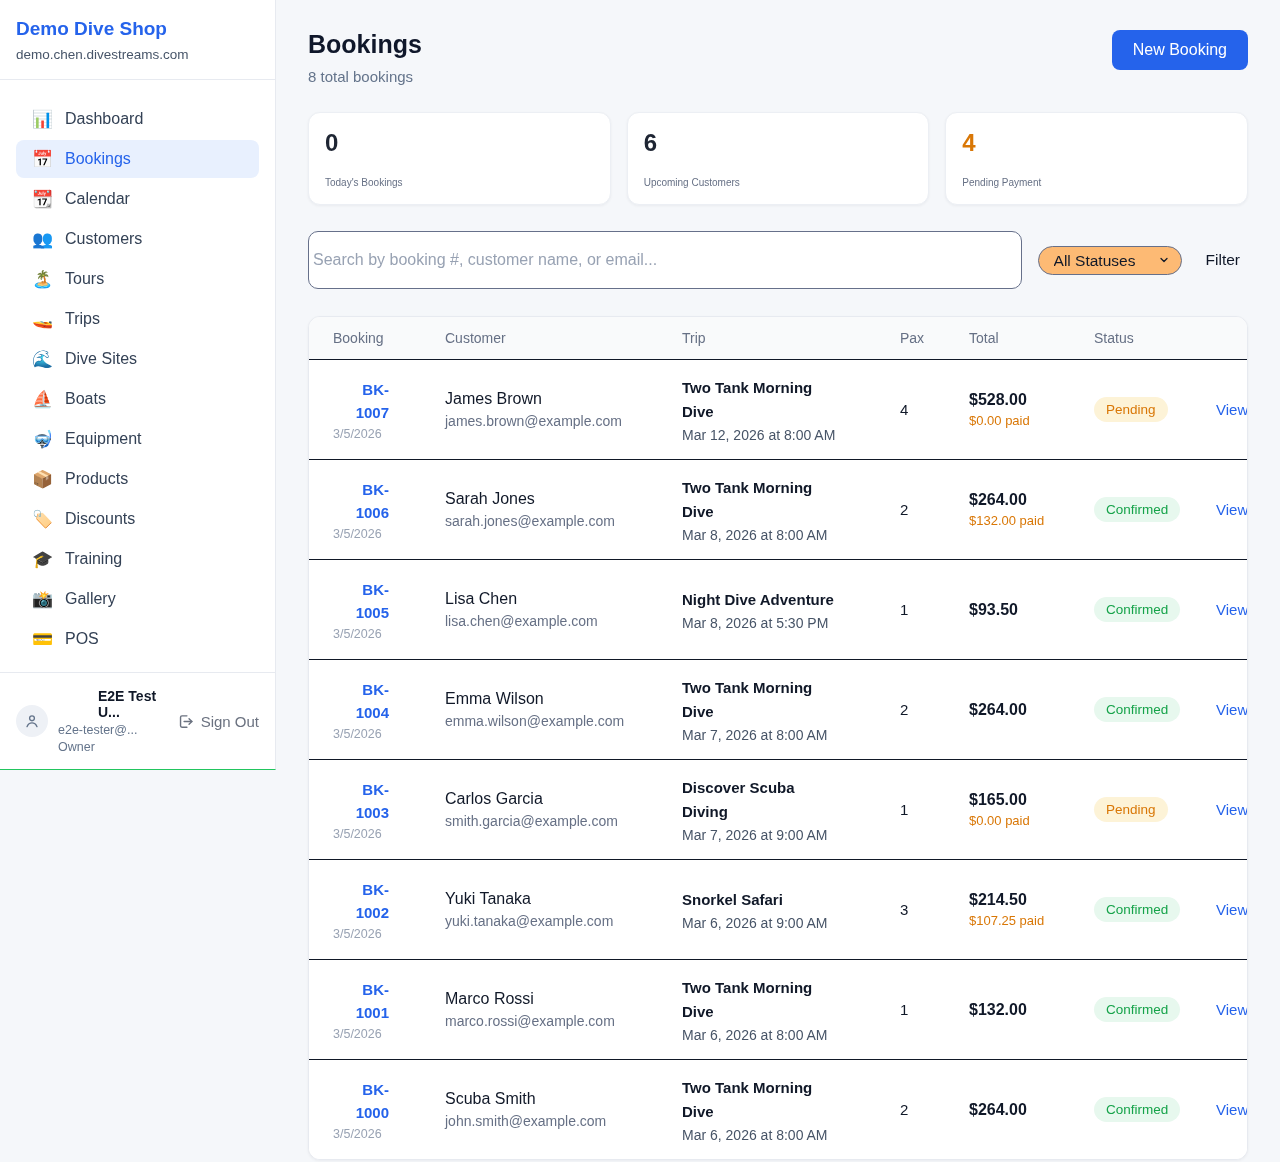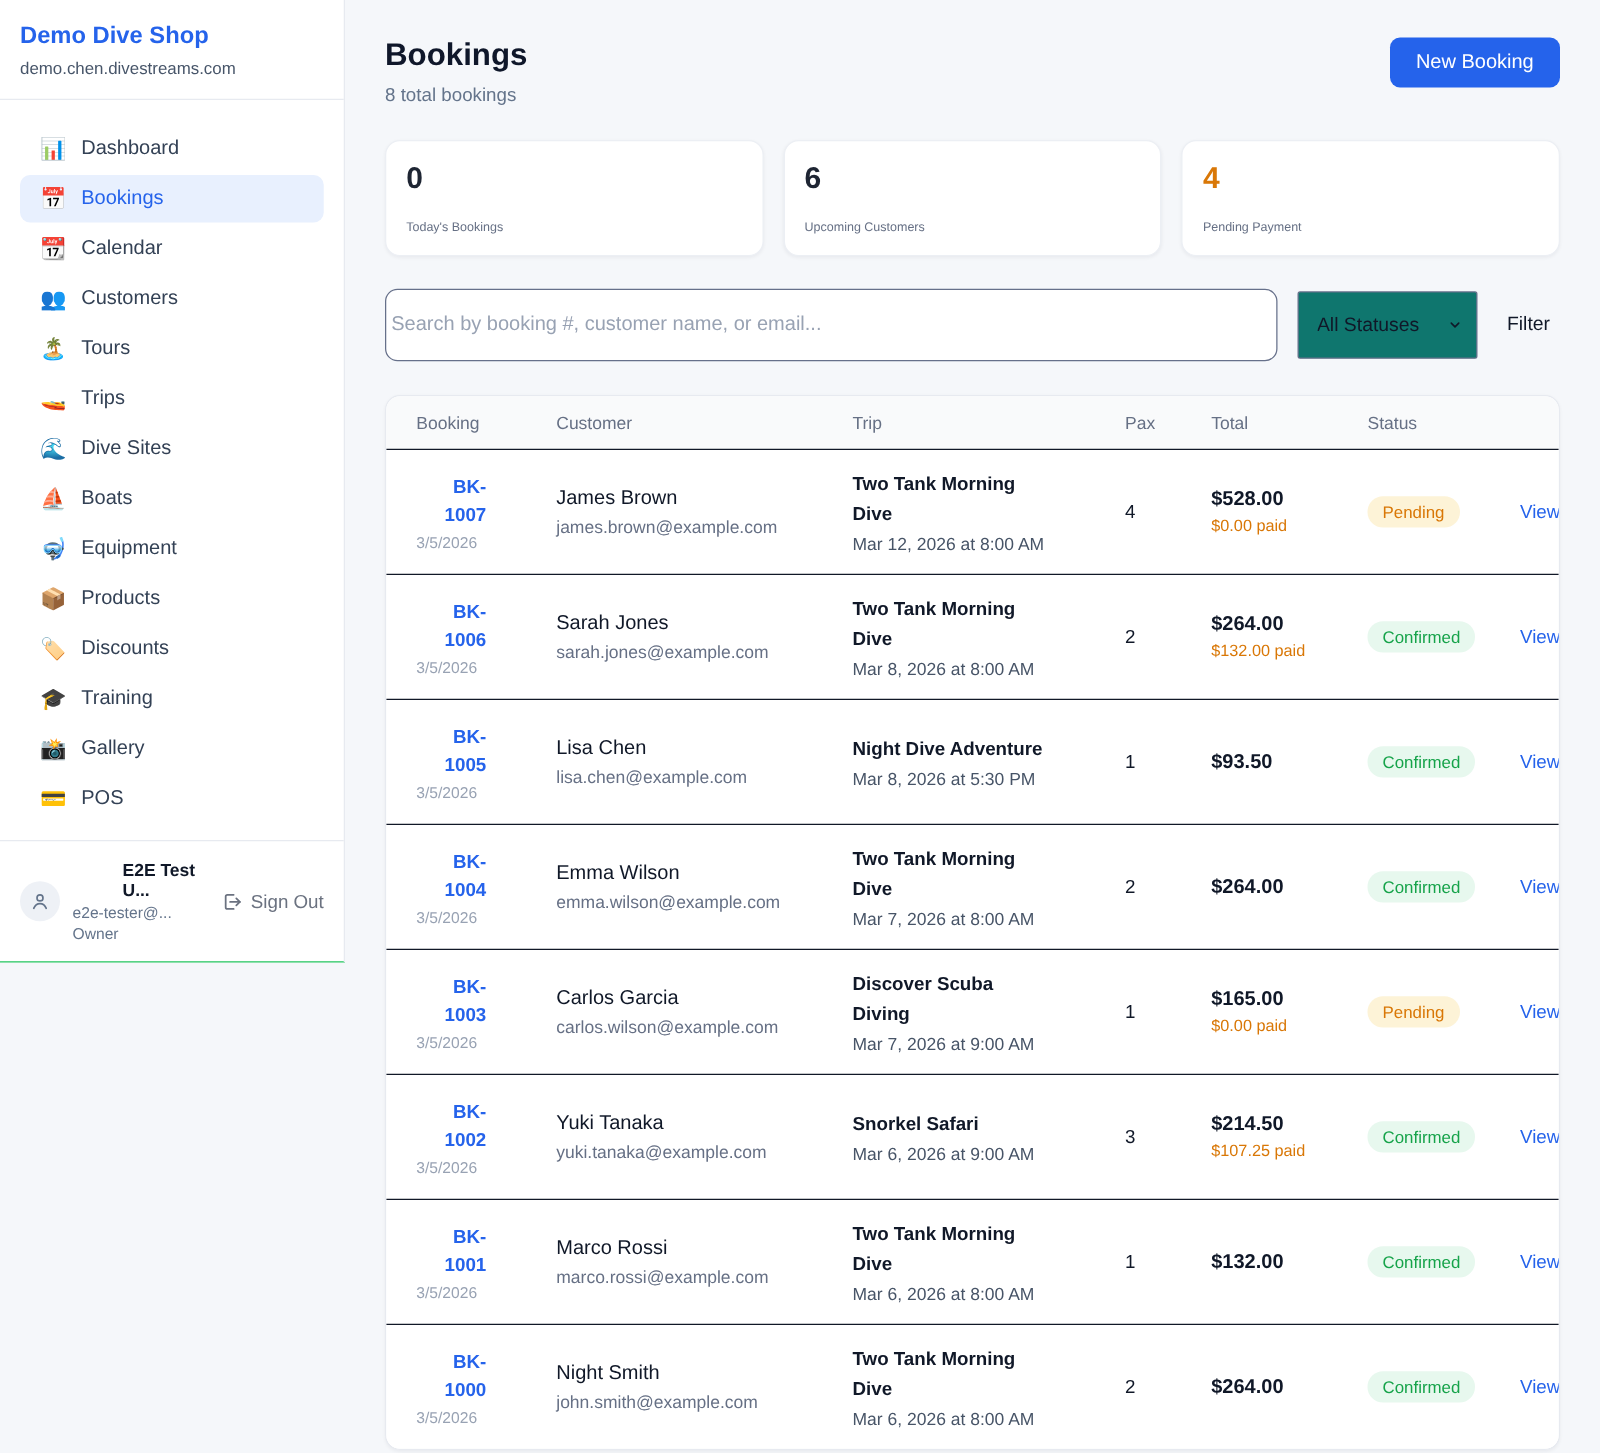--- a/index.html
+++ b/index.html
@@ -67,22 +67,22 @@
   .controls { display: flex; align-items: center; gap: 16px; margin-top: 26px; }
   .search {
     flex: 1; height: 58px; background: #fff;
     border: 1px solid #66708a; border-radius: 10px;
     padding: 0 4px; font-size: 16px; font-family: Liberation Sans, sans-serif; color: #101828;
   }
   .search::placeholder { color: #98a2b3; }
   .select-wrap { position: relative; flex: none; }
   .status-select {
     appearance: none; -webkit-appearance: none; -moz-appearance: none;
-    height: 54px; min-width: 144px; background: #0f766e; color: #101828;
-    border: 1px solid #66708a; border-radius: 2px;
+    height: 29px; min-width: 144px; background: #fdba74; color: #101828;
+    border: 1px solid #66708a; border-radius: 15px;
     padding: 0 36px 0 15px; font-size: 15.5px; font-family: inherit; cursor: pointer;
   }
   .chev { position: absolute; right: 12px; top: 50%; transform: translateY(-50%); pointer-events: none; }
   .filter-btn {
     background: none; border: none; padding: 0; margin: 0 8px;
     font-size: 15.5px; color: #101828; font-family: inherit; cursor: pointer;
   }
 
   
   .table {
@@ -357,21 +357,21 @@
       <a class="view-link">View</a>
     </div>
   </div>
           <div class="trow">
     <div class="cell c-booking">
       <a class="bk-link">BK-1003</a>
       <div class="bk-date">3/5/2026</div>
     </div>
     <div class="cell c-customer">
       <div class="cust-name">Carlos Garcia</div>
-      <div class="cust-email">carlos.wilson@example.com</div>
+      <div class="cust-email">smith.garcia@example.com</div>
     </div>
     <div class="cell c-trip">
       <div class="trip-name">Discover Scuba Diving</div>
       <div class="trip-time">Mar 7, 2026 at 9:00 AM</div>
     </div>
     <div class="cell c-pax">1</div>
     <div class="cell c-total">
       <div class="total-amt">$165.00</div>
       <div class="paid-amt">$0.00 paid</div>
     </div>
@@ -431,21 +431,21 @@
     <div class="cell c-view">
       <a class="view-link">View</a>
     </div>
   </div>
           <div class="trow">
     <div class="cell c-booking">
       <a class="bk-link">BK-1000</a>
       <div class="bk-date">3/5/2026</div>
     </div>
     <div class="cell c-customer">
-      <div class="cust-name">Night Smith</div>
+      <div class="cust-name">Scuba Smith</div>
       <div class="cust-email">john.smith@example.com</div>
     </div>
     <div class="cell c-trip">
       <div class="trip-name">Two Tank Morning Dive</div>
       <div class="trip-time">Mar 6, 2026 at 8:00 AM</div>
     </div>
     <div class="cell c-pax">2</div>
     <div class="cell c-total">
       <div class="total-amt">$264.00</div>
 

